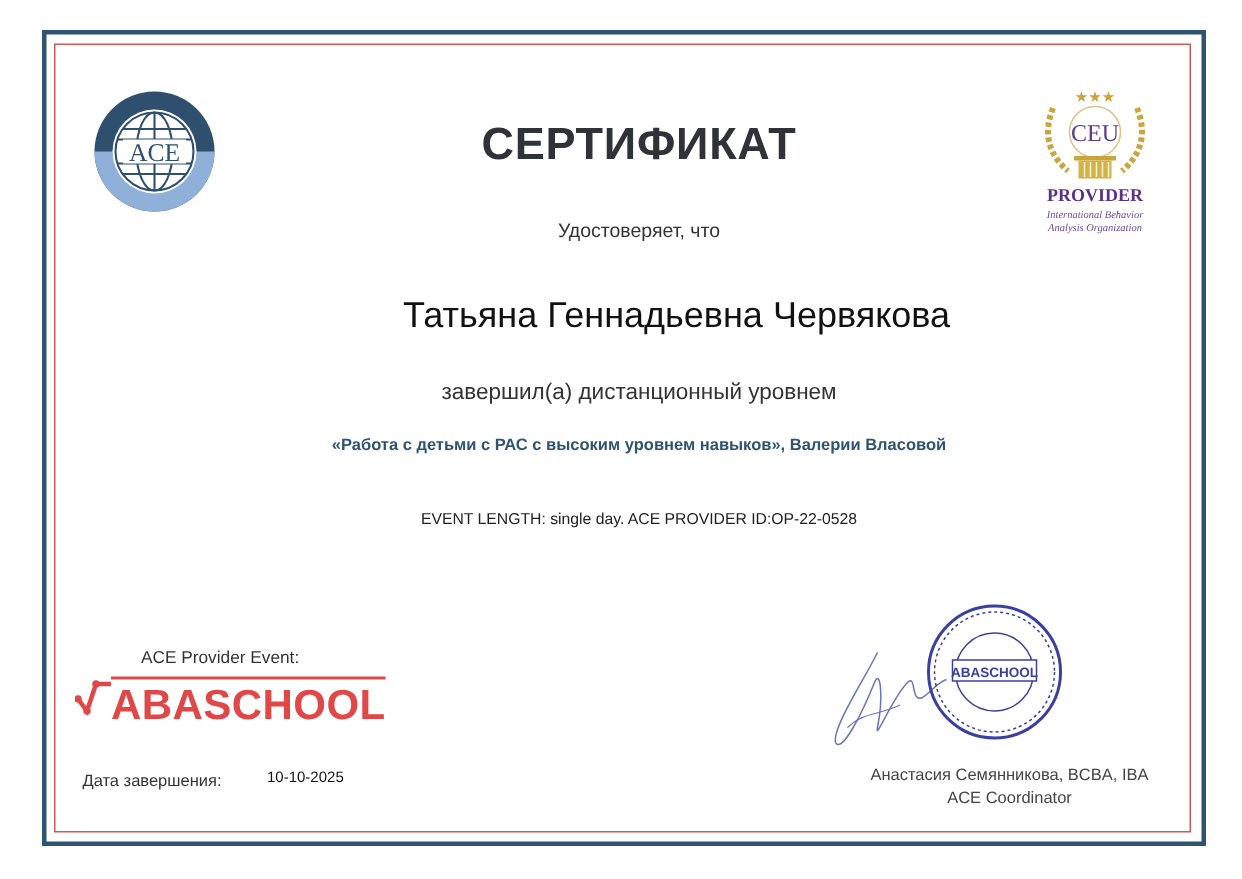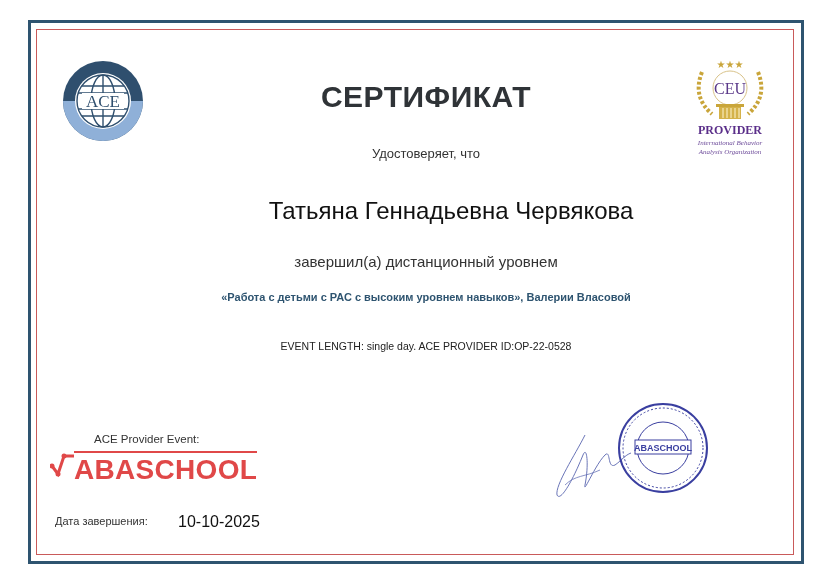--- a/index.html
+++ b/index.html
@@ -10,21 +10,21 @@
   .center { text-align:center; left:12px; width:828px; }
   .title { top:80px; font-size:30px; font-weight:bold; color:#2f3337; letter-spacing:0.5px; }
   .certifies { top:146px; font-size:13px; color:#333; }
   .recipient { top:197px; font-size:24px; color:#111;margin-left:25px; }
   .completed { top:253px; font-size:15px; color:#333; }
   .course { top:291px; font-size:11px; font-weight:bold; color:#2e5470; }
   .details { top:339px; font-size:10.5px; color:#222; line-height:14px; }
   .provider-label { left:94px; top:433px; font-size:11.5px; color:#333; }
   .abaschool { left:50px; top:452px; font-size:28px; font-weight:bold; color:#e04848; letter-spacing:0.3px; }
   .date-label { left:55px; top:515px; font-size:11px; color:#333; }
-  .date-value { left:178px; top:513px; font-size:16px; color:#111; }
+  .date-value { left:178px; top:513px; font-size:10px; color:#111; }
   .signer { left:560px; top:510px; width:226px; text-align:center; font-size:11px; color:#444; line-height:15px; }
   .ace-logo { left:62px; top:60px; width:82px; height:82px; }
   .ceu-logo { left:672px; top:52px; width:116px; height:110px; }
   .stamp { left:617px; top:402px; width:92px; height:92px; }
   .signature { left:545px; top:425px; width:90px; height:80px; }
 </style>
 </head>
 <body>
 
 <div class="outer"></div>
@@ -108,13 +108,15 @@
   <svg width="92" height="92" viewBox="0 0 92 92">
     <circle cx="46" cy="46" r="44" fill="none" stroke="#3a3fa0" stroke-width="2"></circle>
     <circle cx="46" cy="46" r="40" fill="none" stroke="#3a3fa0" stroke-width="1" stroke-dasharray="2 2"></circle>
     <circle cx="46" cy="46" r="26" fill="none" stroke="#3a3fa0" stroke-width="1"></circle>
     <rect x="18" y="38" width="56" height="14" fill="#ffffff" stroke="#3a3fa0" stroke-width="1"></rect>
     <text x="46" y="49" text-anchor="middle" font-family="Liberation Sans, sans-serif" font-weight="bold" font-size="9" fill="#3a3fa0">ABASCHOOL</text>
   </svg>
 </div>
 
 <div class="abs signer">
+  <div>Анастасия Семянникова, BCBA, IBA</div>
+  <div>ACE Coordinator</div>
 </div>
 
 </body></html>

